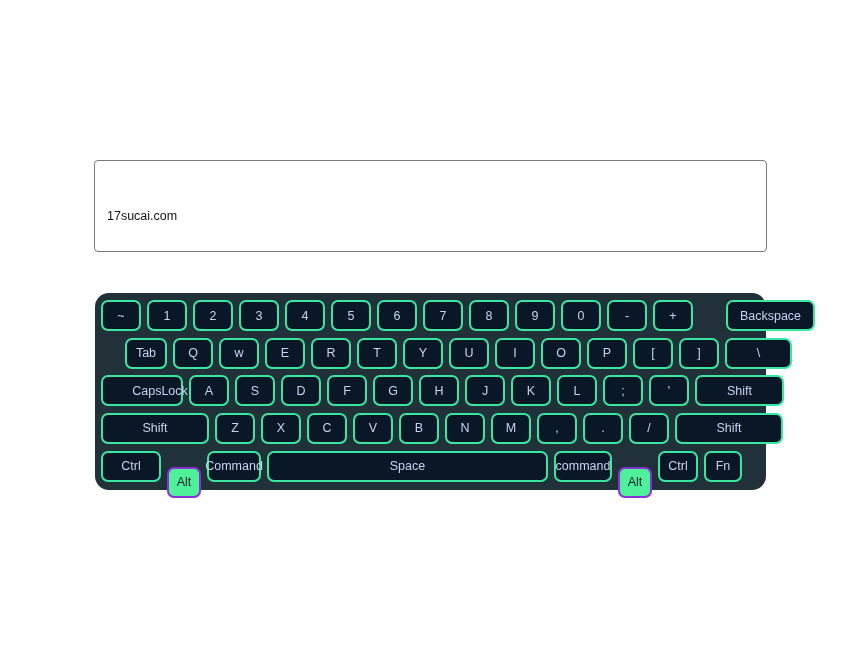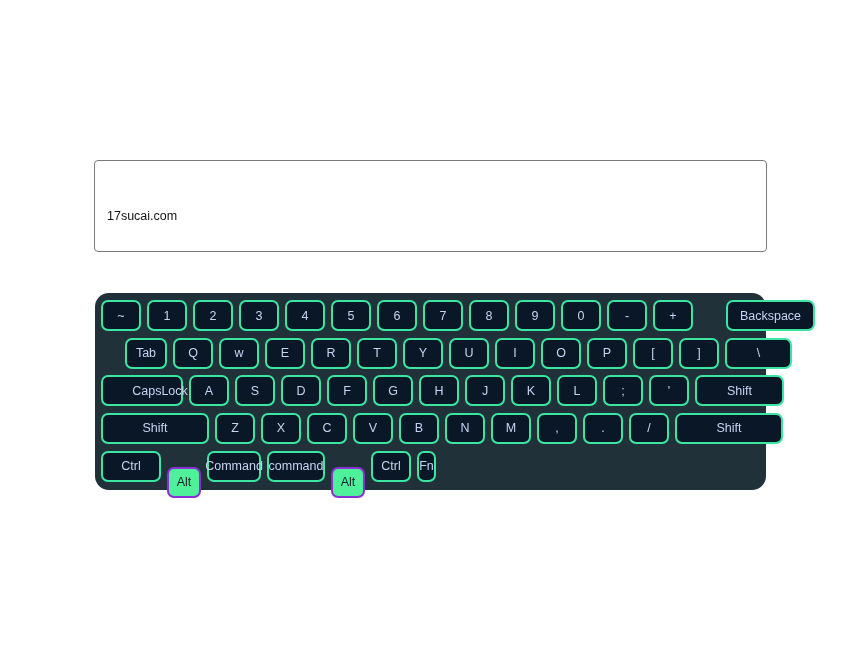--- a/index.html
+++ b/index.html
@@ -273,28 +273,31 @@
       <div class="krow">
         <div class="key" style="width: 60px;">
           <span class="glyph">Ctrl</span>
         </div>
         <div class="key highlight" style="width: 34px;">
           <span class="glyph">Alt</span>
         </div>
         <div class="key" style="width: 54px;">
           <span class="glyph">Command</span>
         </div>
+        <div class="key" style="width: 281px;">
+          <span class="glyph">Space</span>
+        </div>
         <div class="key" style="width: 58px;">
           <span class="glyph">command</span>
         </div>
         <div class="key highlight" style="width: 34px;">
           <span class="glyph">Alt</span>
         </div>
         <div class="key" style="width: 40px;">
           <span class="glyph">Ctrl</span>
         </div>
-        <div class="key" style="width: 19px; text-align: right;">
+        <div class="key" style="width: 38px; text-align: right;">
           <span class="glyph">Fn</span>
         </div>
       </div>
     </div>
 
 </div>
 
 </body></html>

